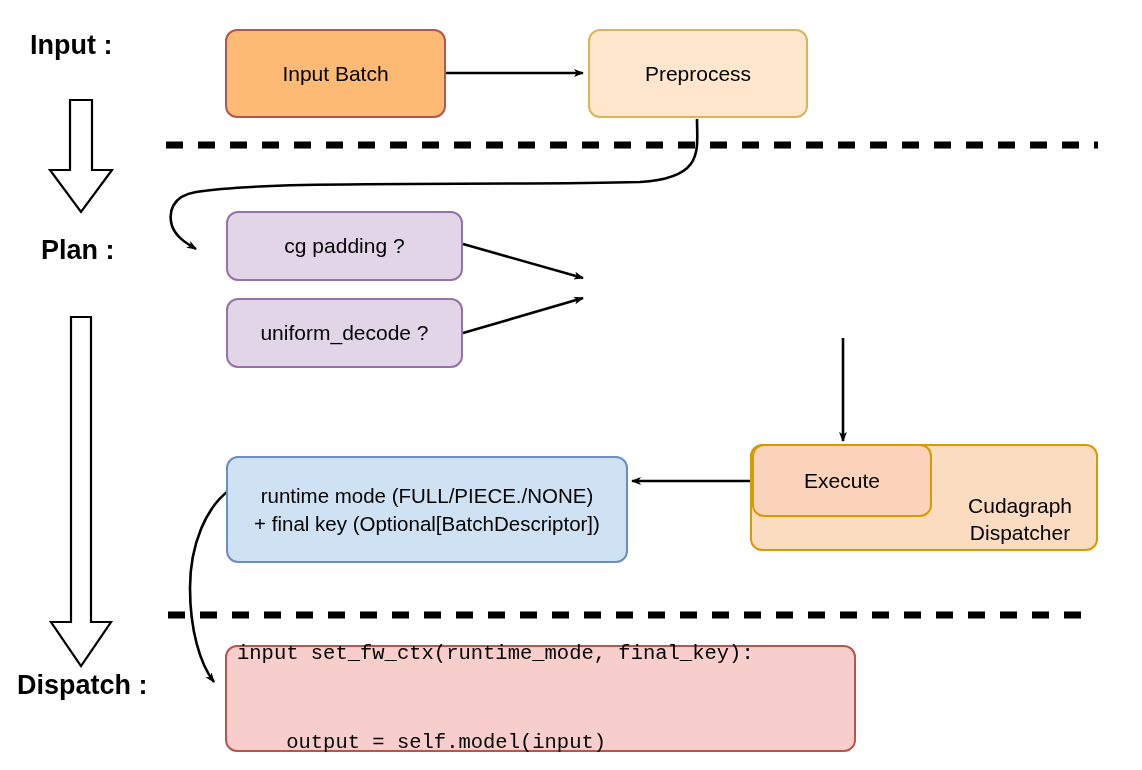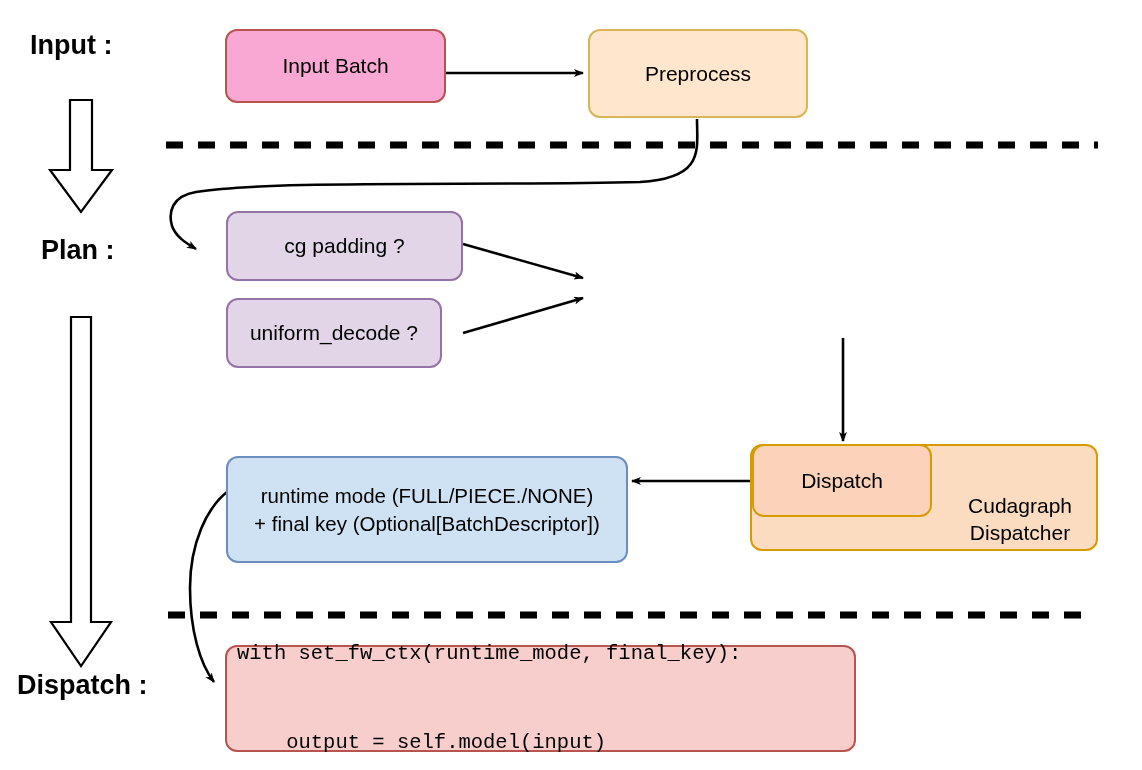--- a/index.html
+++ b/index.html
@@ -113,55 +113,55 @@
 
     <path d="M231,489 C206,506 190,545 190,588 C190,630 200,664 214,682" fill="none" stroke="#000000" stroke-width="2.6" marker-end="url(#arrowhead)"></path>
   </svg>
 
   <div class="stage-label" style="left:30px; top:30px;">Input :</div>
 
   <div class="stage-label" style="left:41px; top:235px;">Plan :</div>
 
   <div class="stage-label" style="left:17px; top:670px;">Dispatch :</div>
 
-  <div class="node" style="left:225px; top:29px; width:221px; height:74px; background:#f9a8d4; border-color:#b85450;">
+  <div class="node" style="left:225px; top:29px; width:221px; height:89px; background:#fdba74; border-color:#b85450;">
     <span class="lines">Input Batch</span>
   </div>
 
   <div class="node" style="left:226px; top:211px; width:237px; height:70px; background:#e1d5e7; border-color:#9673a6;">
     <span class="lines">cg padding ?</span>
   </div>
 
   <div class="node" style="left:588px; top:29px; width:220px; height:89px; background:#ffe6cc; border-color:#d6b656;">
     <span class="lines">Preprocess</span>
   </div>
 
-  <div class="node" style="left:226px; top:298px; width:216px; height:70px; background:#e1d5e7; border-color:#9673a6;">
+  <div class="node" style="left:226px; top:298px; width:237px; height:70px; background:#e1d5e7; border-color:#9673a6;">
     <span class="lines">uniform_decode ?</span>
   </div>
 
 
   <div class="node dispatcher-outer" style="left:750px; top:444px; width:348px; height:107px; background:#fbdcc0; border-color:#d79b00;">
     <span class="lines" style="width:auto;">
       <span class="line">Cudagraph</span>
       <span class="line">Dispatcher</span>
     </span>
   </div>
 
   <div class="node dispatch-inner" style="left:752px; top:444px; width:180px; height:73px; background:#fad3ba; border-color:#d79b00;">
-    <span class="lines">Dispatch</span>
+    <span class="lines">Execute</span>
   </div>
 
   <div class="node blue" style="left:226px; top:456px; width:402px; height:107px; background:#cfe2f3; border-color:#6c8ebf;">
     <span class="lines">
       <span class="line">runtime mode (FULL/PIECE./NONE)</span>
       <span class="line">+ final key (Optional[BatchDescriptor])</span>
     </span>
   </div>
 
   <div class="node code" style="left:225px; top:645px; width:631px; height:107px; background:#f8cecc; border-color:#b85450;">
     <span class="lines">
-      <span class="line">with set_fw_ctx(runtime_mode, final_key):</span>
+      <span class="line">input set_fw_ctx(runtime_mode, final_key):</span>
       <span class="line">    output = self.model(input)</span>
     </span>
   </div>
 
 </div>
 
 </body></html>

